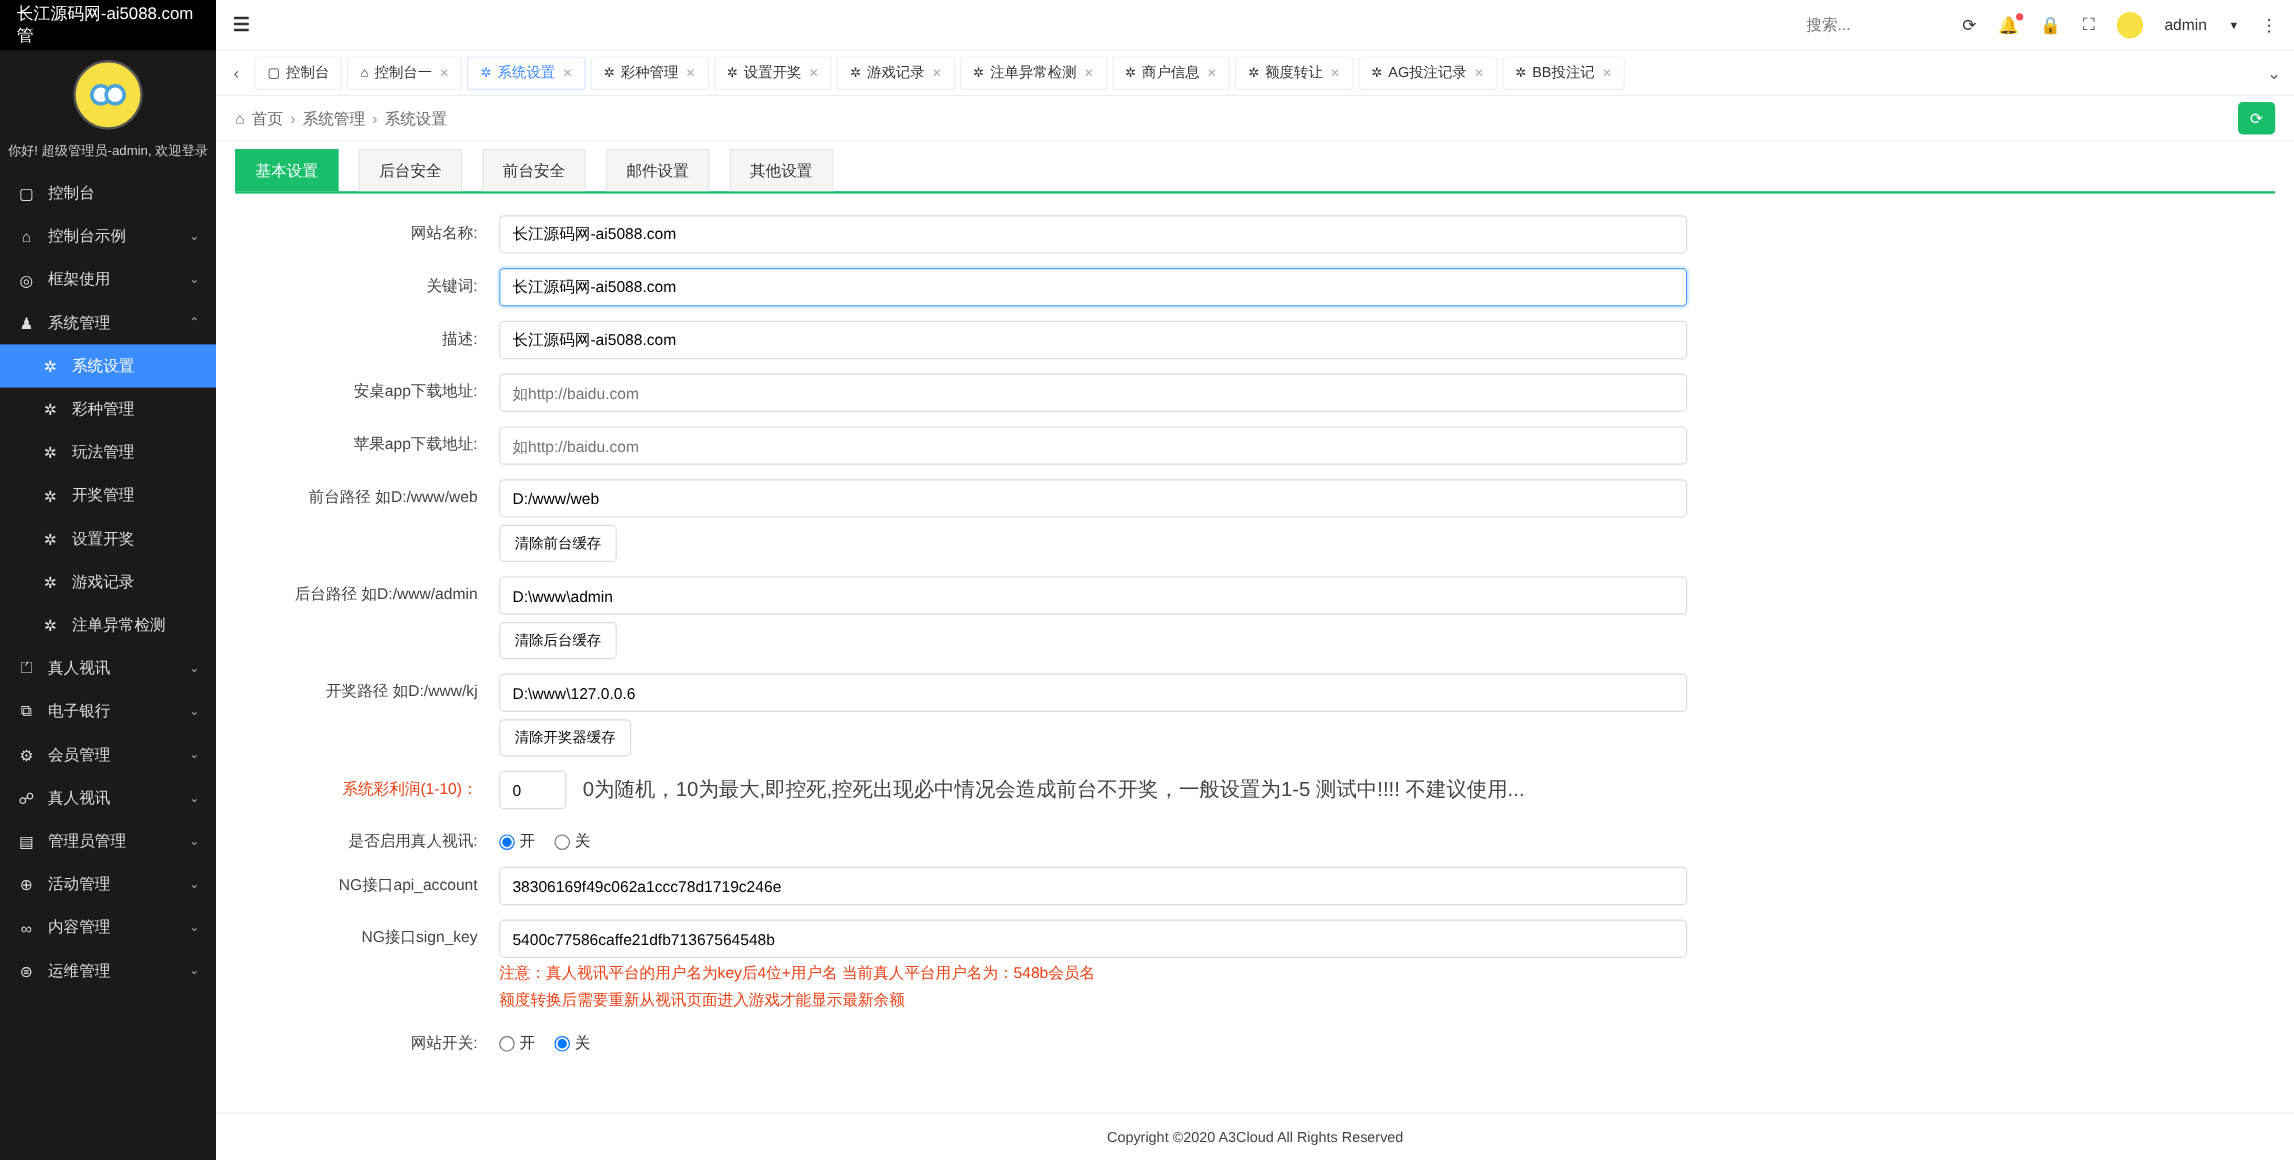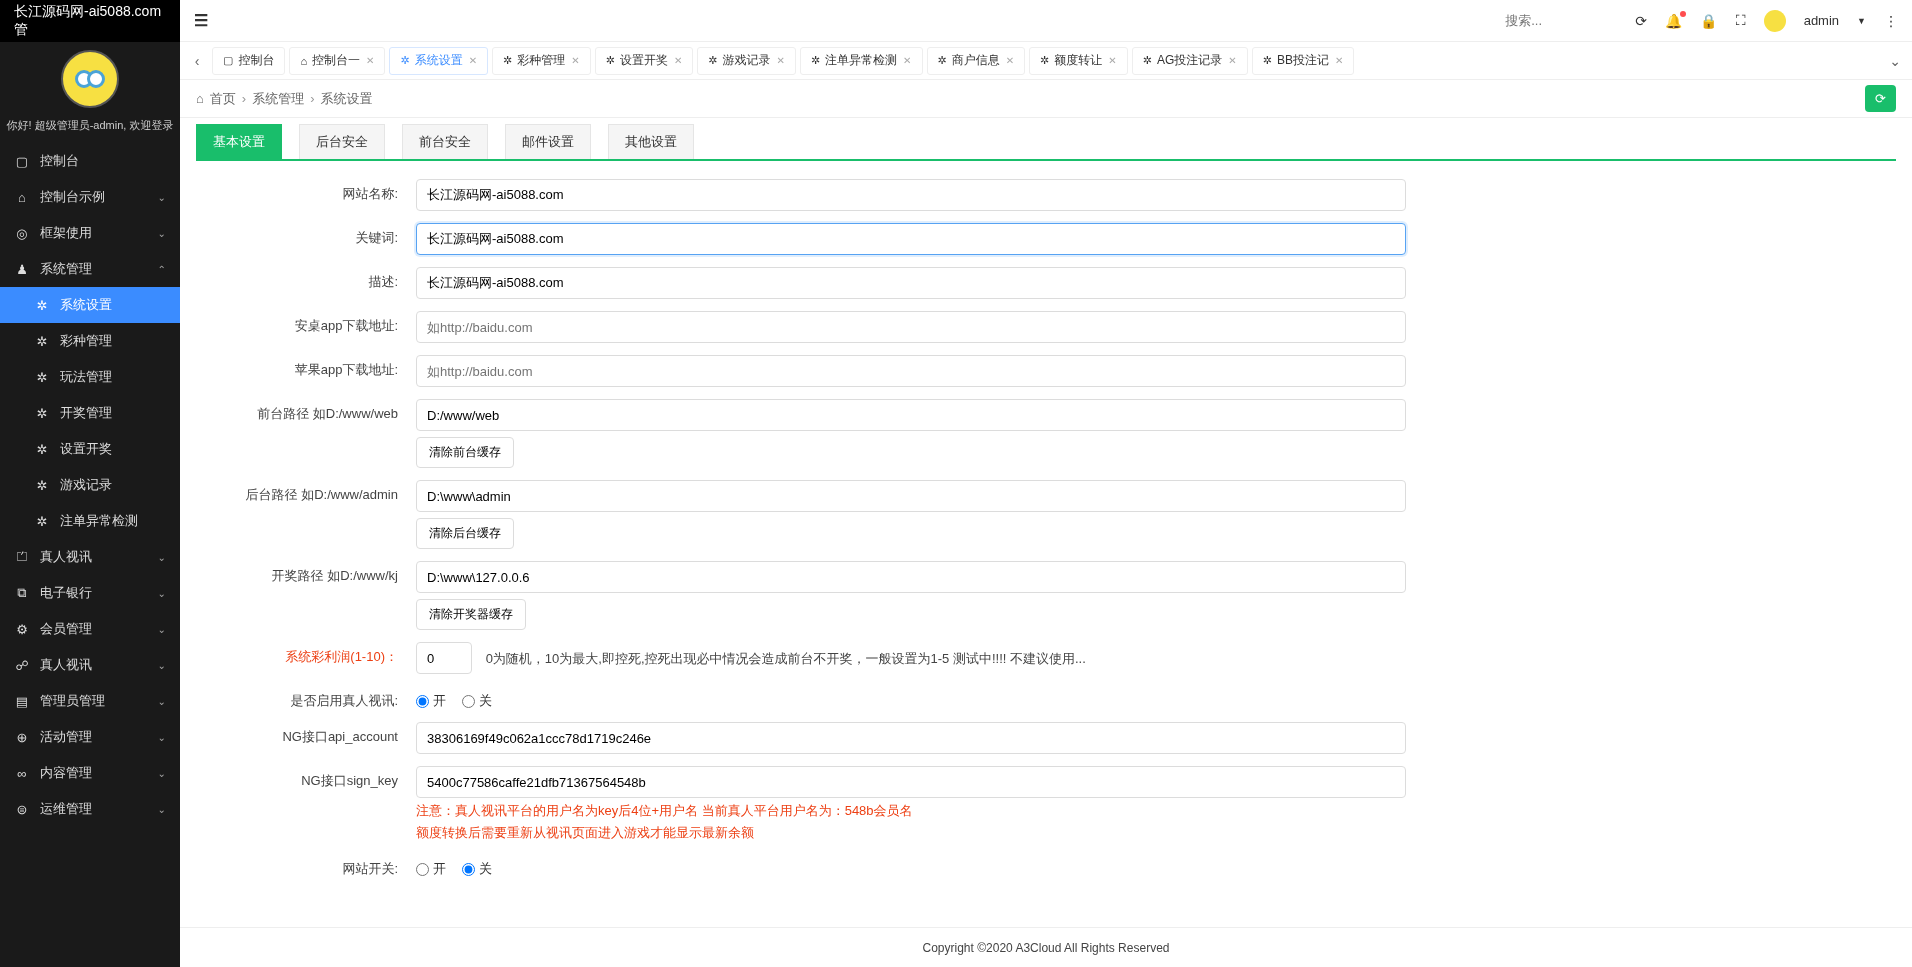--- a/index.html
+++ b/index.html
@@ -57,21 +57,21 @@
 
 .form { padding: 18px 0 40px; }
 .form-row { display: flex; align-items: flex-start; margin-bottom: 12px; }
 .form-label { width: 220px; text-align: right; padding-right: 18px; padding-top: 6px; font-size: 13px; color: #444; }
 .form-label.red { color: #ed4014; }
 .form-ctrl { flex: 1; max-width: 990px; }
 .form-input { width: 100%; height: 32px; border: 1px solid #dcdcdc; border-radius: 4px; padding: 0 10px; font-size: 13px; outline: none; }
 .form-input.focused { border-color: #57a3f3; box-shadow: 0 0 0 2px rgba(45,140,240,.15); }
 .form-input.small { width: 56px; }
 .btn-sm { display: inline-block; padding: 6px 12px; border: 1px solid #dcdcdc; border-radius: 4px; background: #fff; cursor: pointer; font-size: 12px; margin-top: 6px; }
-.hint { display: inline-block; margin-left: 10px; color: #444; font-size: 13px; }
+.hint { display: inline-block; margin-left: 10px; color: #444; font-size: 17px; }
 .note-red { color: #ed4014; font-size: 13px; margin-top: 4px; }
 .radio-group { display: flex; gap: 16px; padding-top: 6px; font-size: 13px; align-items: center; }
 .radio-group label { display: flex; align-items: center; gap: 4px; cursor: pointer; }
 
 
 .footer { height: 40px; display: flex; align-items: center; justify-content: center; font-size: 12px; color: #444; border-top: 1px solid #eee; }
 </style>
 </head>
 <body>
 

